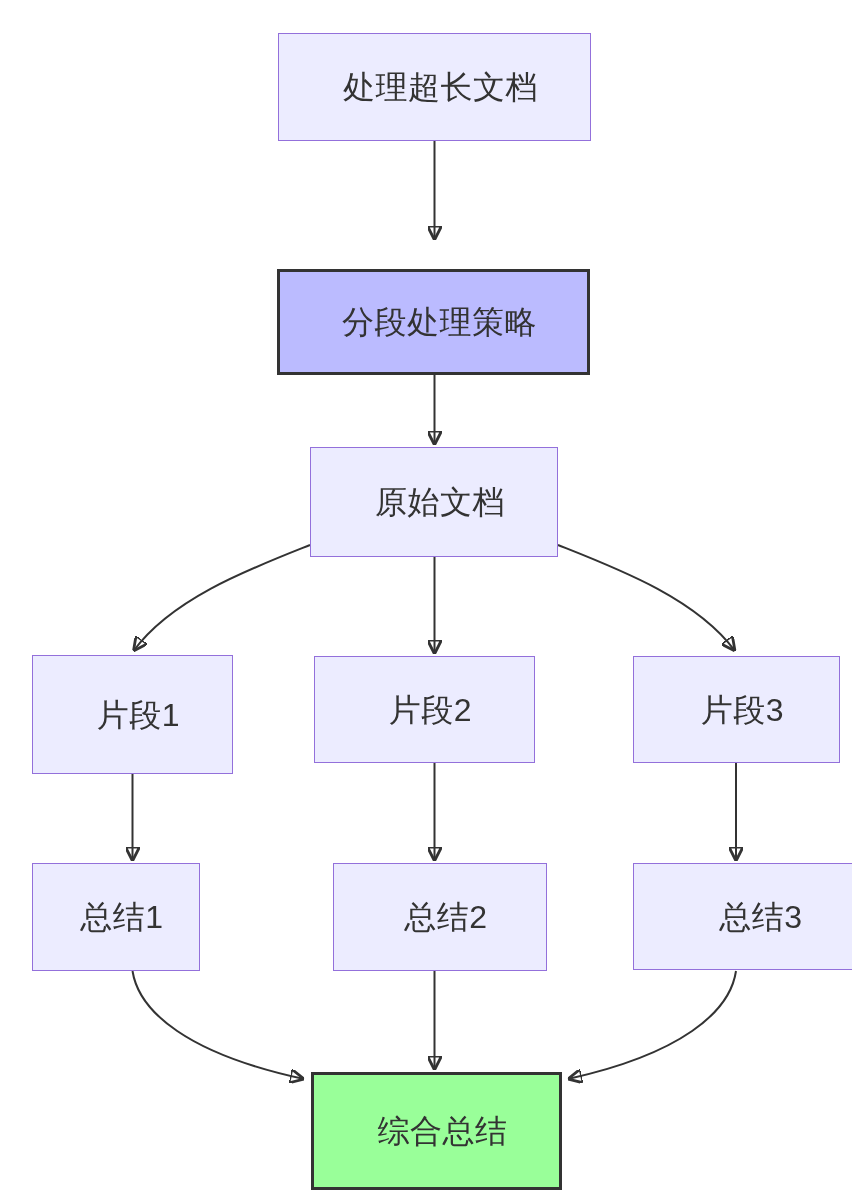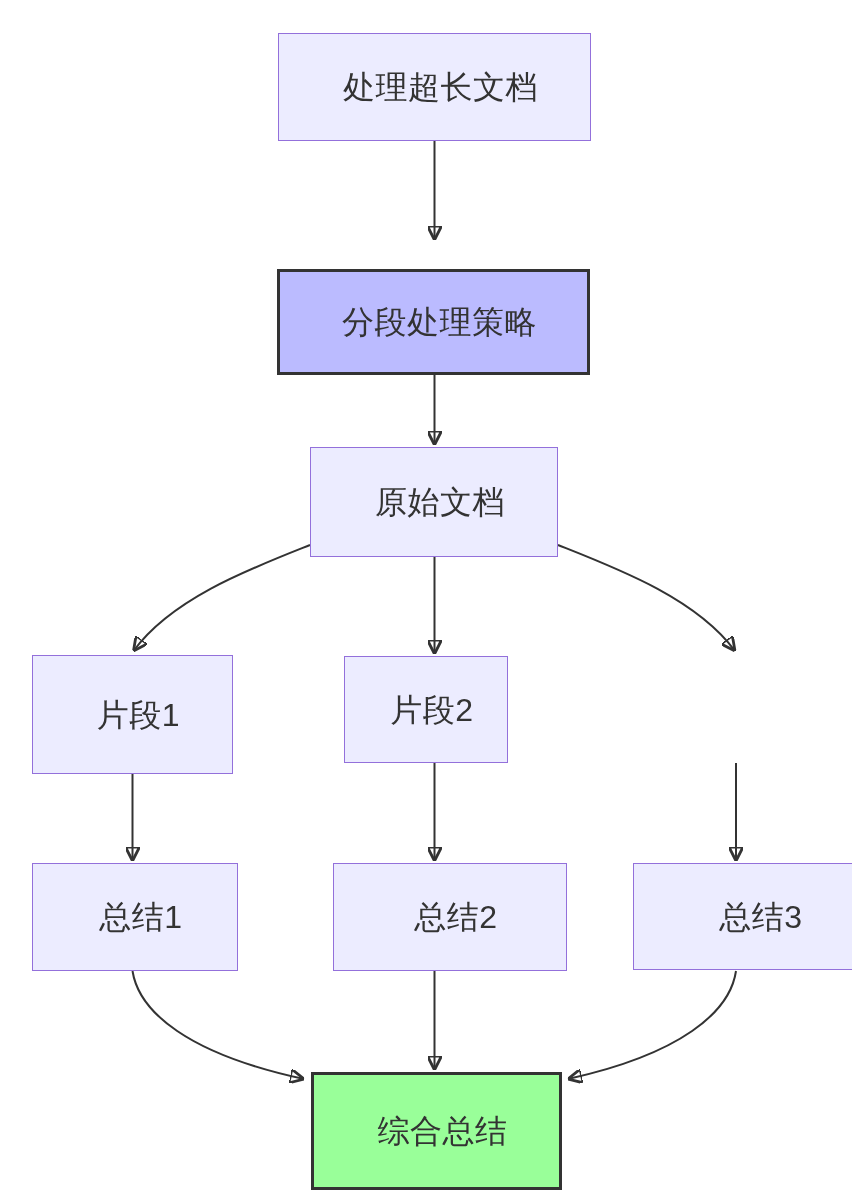--- a/index.html
+++ b/index.html
@@ -55,30 +55,33 @@
   </div>
 
   <div class="node" style="left:310px;top:447px;width:248px;height:110px">
     <span>原始文档</span>
   </div>
 
   <div class="node" style="left:32px;top:655px;width:201px;height:119px">
     <span>片段1</span>
   </div>
 
-  <div class="node" style="left:344px;top:656px;width:164px;height:107px">
+  <div class="node" style="left:314px;top:656px;width:221px;height:107px">
     <span>片段2</span>
   </div>
 
+  <div class="node" style="left:633px;top:656px;width:207px;height:107px">
+    <span>片段3</span>
+  </div>
 
-  <div class="node" style="left:32px;top:863px;width:206px;height:108px">
+  <div class="node" style="left:32px;top:863px;width:168px;height:108px">
     <span>总结1</span>
   </div>
 
-  <div class="node" style="left:333px;top:863px;width:234px;height:108px">
+  <div class="node" style="left:333px;top:863px;width:214px;height:108px">
     <span>总结2</span>
   </div>
 
   <div class="node" style="left:633px;top:863px;width:244px;height:107px">
     <span>总结3</span>
   </div>
 
   <div class="node result" style="left:311px;top:1072px;width:251px;height:118px">
     <span>综合总结</span>
   </div>

